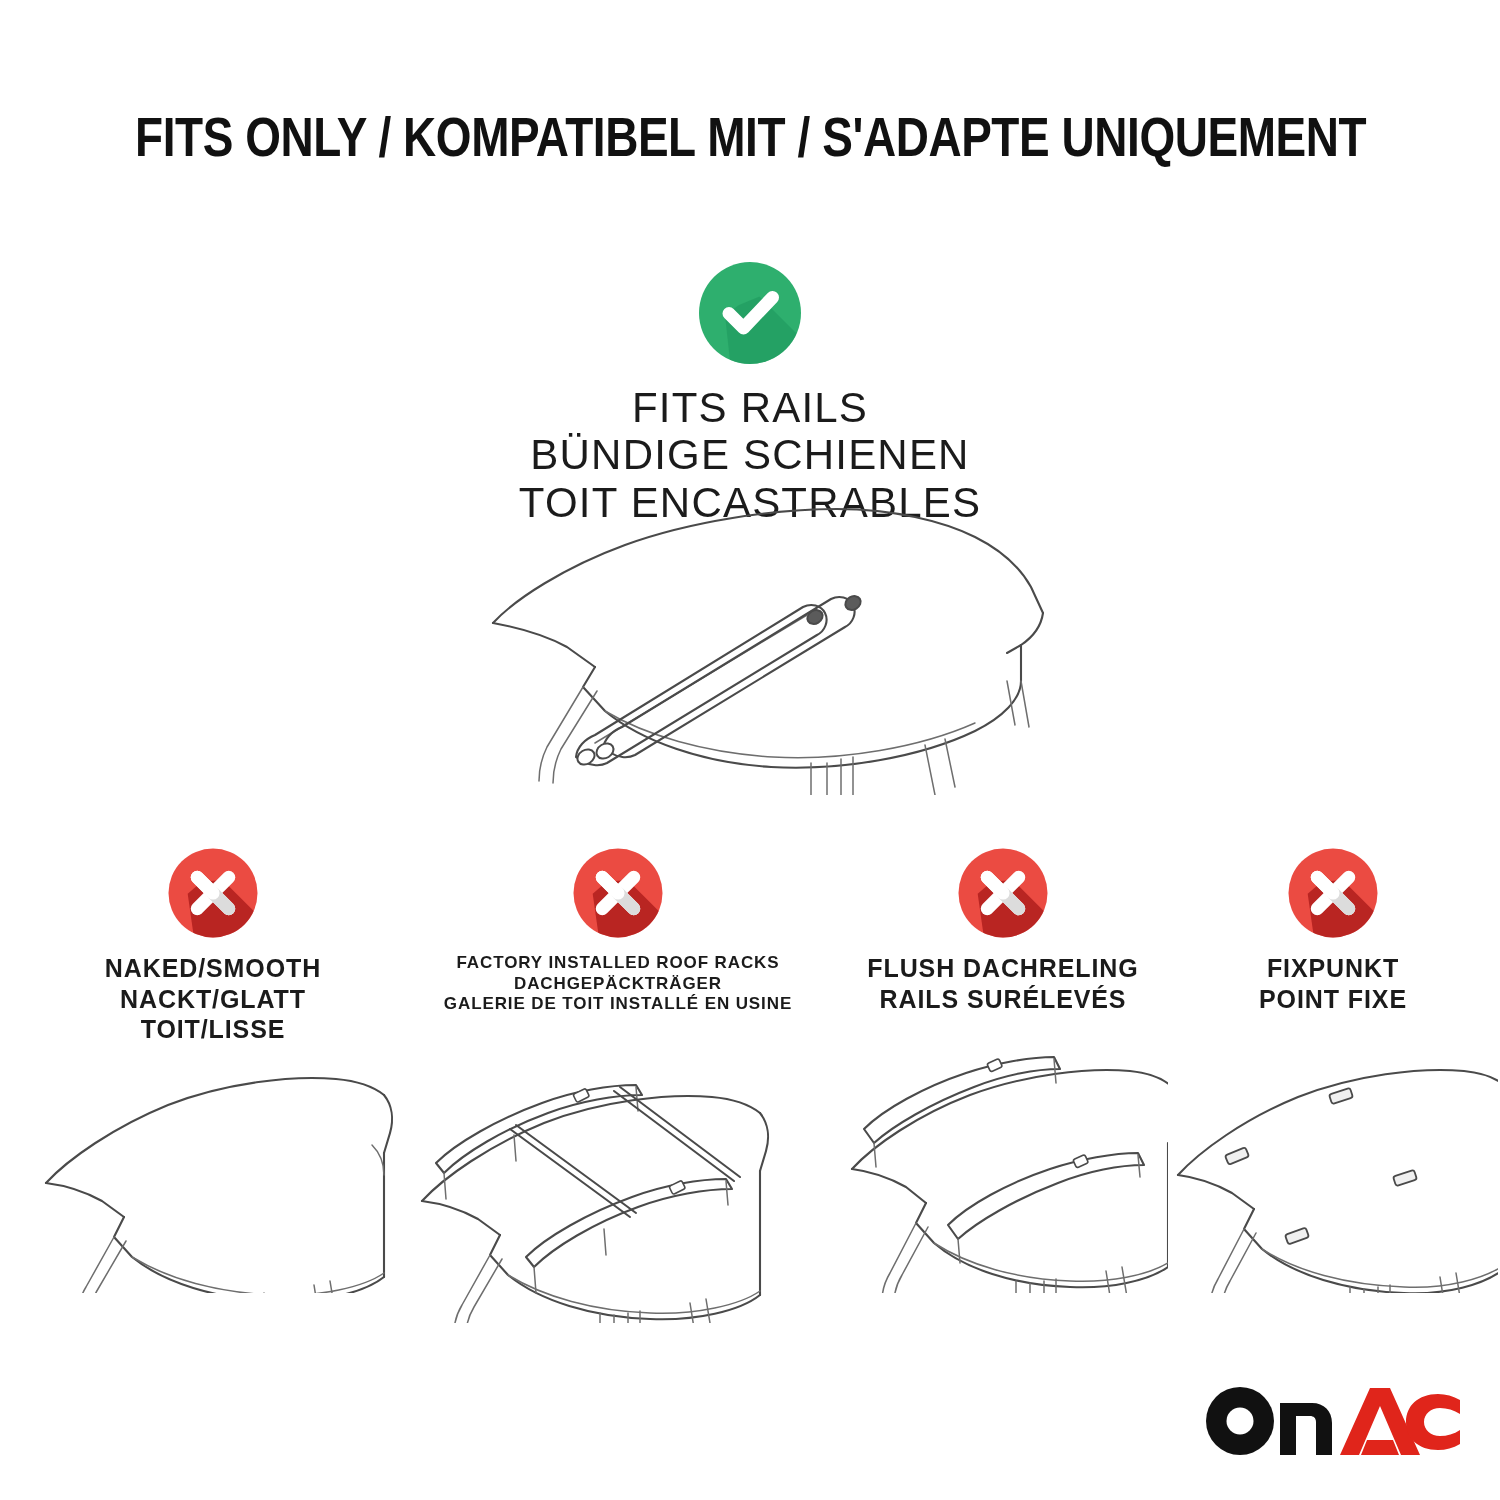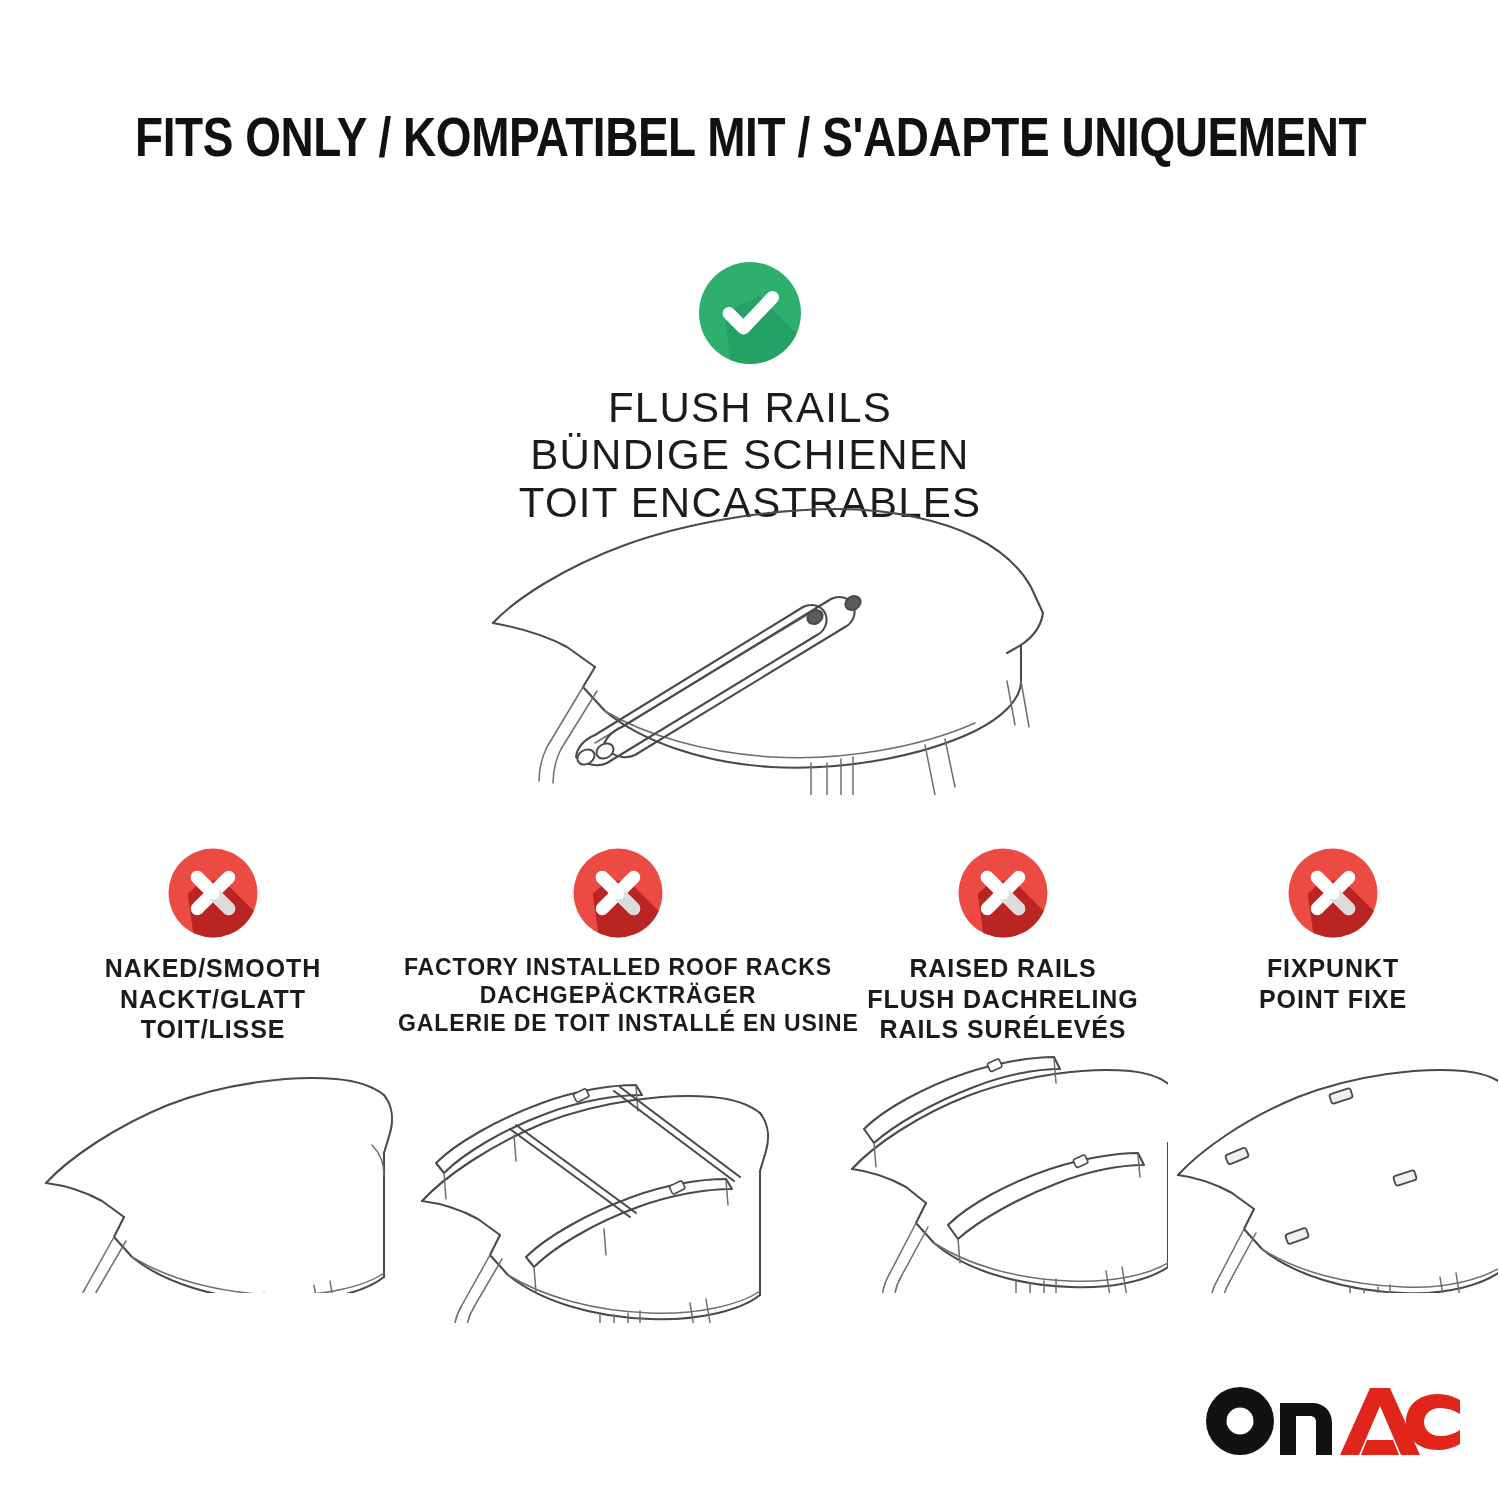--- a/index.html
+++ b/index.html
@@ -85,21 +85,21 @@
 
   .col .x-wrap { height: 108px; }
   .col-labels {
     font-size: 25px;
     line-height: 1.22;
     letter-spacing: 0.9px;
     color: #1b1b1b;
     font-weight: 700;
   }
   .col-labels div { white-space: nowrap; }
-  .col-1 .col-labels { font-size: 23px; }
+  .col-1 .col-labels { font-size: 17px; }
 
   .col-art {
     position: absolute;
     left: 0;
     width: 100%;
   }
   .col-0 .col-art { top: 198px; }
   .col-1 .col-art { top: 198px; }
   .col-2 .col-art { top: 198px; }
   .col-3 .col-art { top: 198px; }
@@ -144,21 +144,21 @@
     <circle cx="55" cy="55" r="51" fill="#2EAF6E"></circle>
     <g clip-path="url(#clipGreen)">
 
       <path d="M64.5 38.5 L110 84 L110 112 L36 112 L30 57 L44 47 Z" fill="#1F9A5E" opacity="0.62"></path>
     </g>
 
     <path d="M34 55.5 L48.5 70 L77.5 39.5" fill="none" stroke="#FFFFFF" stroke-width="13" stroke-linecap="round" stroke-linejoin="round"></path>
   </svg>
 
   <div class="fits-labels">
-    <div>FLUSH RAILS</div>
+    <div>FITS RAILS</div>
     <div>BÜNDIGE SCHIENEN</div>
     <div>TOIT ENCASTRABLES</div>
   </div>
 </div>
 
 <svg class="hero-roof" viewBox="0 0 610 300">
 
   <path class="roof-line" d="M38 128 C60 104 110 72 170 50 C236 26 320 14 382 14
            C438 14 488 26 520 42 C548 56 566 74 576 92
            L588 118"></path>
@@ -326,21 +326,20 @@
         <g clip-path="url(#clipRed2)">
           <path d="M66 40 L110 84 L110 112 L34 112 L26 56 L42 42 Z" fill="#A81818" opacity="0.75"></path>
         </g>
         <path d="M37 37 L73 73" stroke="#FFFFFF" stroke-width="15" stroke-linecap="round"></path>
         <path d="M73 37 L37 73" stroke="#FFFFFF" stroke-width="15" stroke-linecap="round"></path>
         <path d="M55 55 L73 73" stroke="#DCDCDC" stroke-width="15" stroke-linecap="round"></path>
         <path d="M37 37 L55 55" stroke="#FFFFFF" stroke-width="15" stroke-linecap="round"></path>
       </svg>
     </div>
     <div class="col-labels">
-      <div>RAISED RAILS</div>
       <div>FLUSH DACHRELING</div>
       <div>RAILS SURÉLEVÉS</div>
     </div>
     <div class="col-art">
       <svg width="330" height="250" viewBox="0 0 330 250">
         <path class="roof-line" d="M14 126 C36 102 80 72 132 52 C186 32 250 24 292 28 C312 30 326 36 334 44"></path>
         <path class="roof-line" d="M14 126 C30 128 50 134 68 144 L88 160"></path>
         <path class="roof-line" d="M88 160 L78 180 L96 200 C126 226 176 242 232 244 C272 246 310 238 330 224"></path>
         <path class="roof-line" d="M330 100 L330 224"></path>
         <path class="roof-line-thin" d="M78 180 L52 230 C46 240 44 248 44 258"></path>

